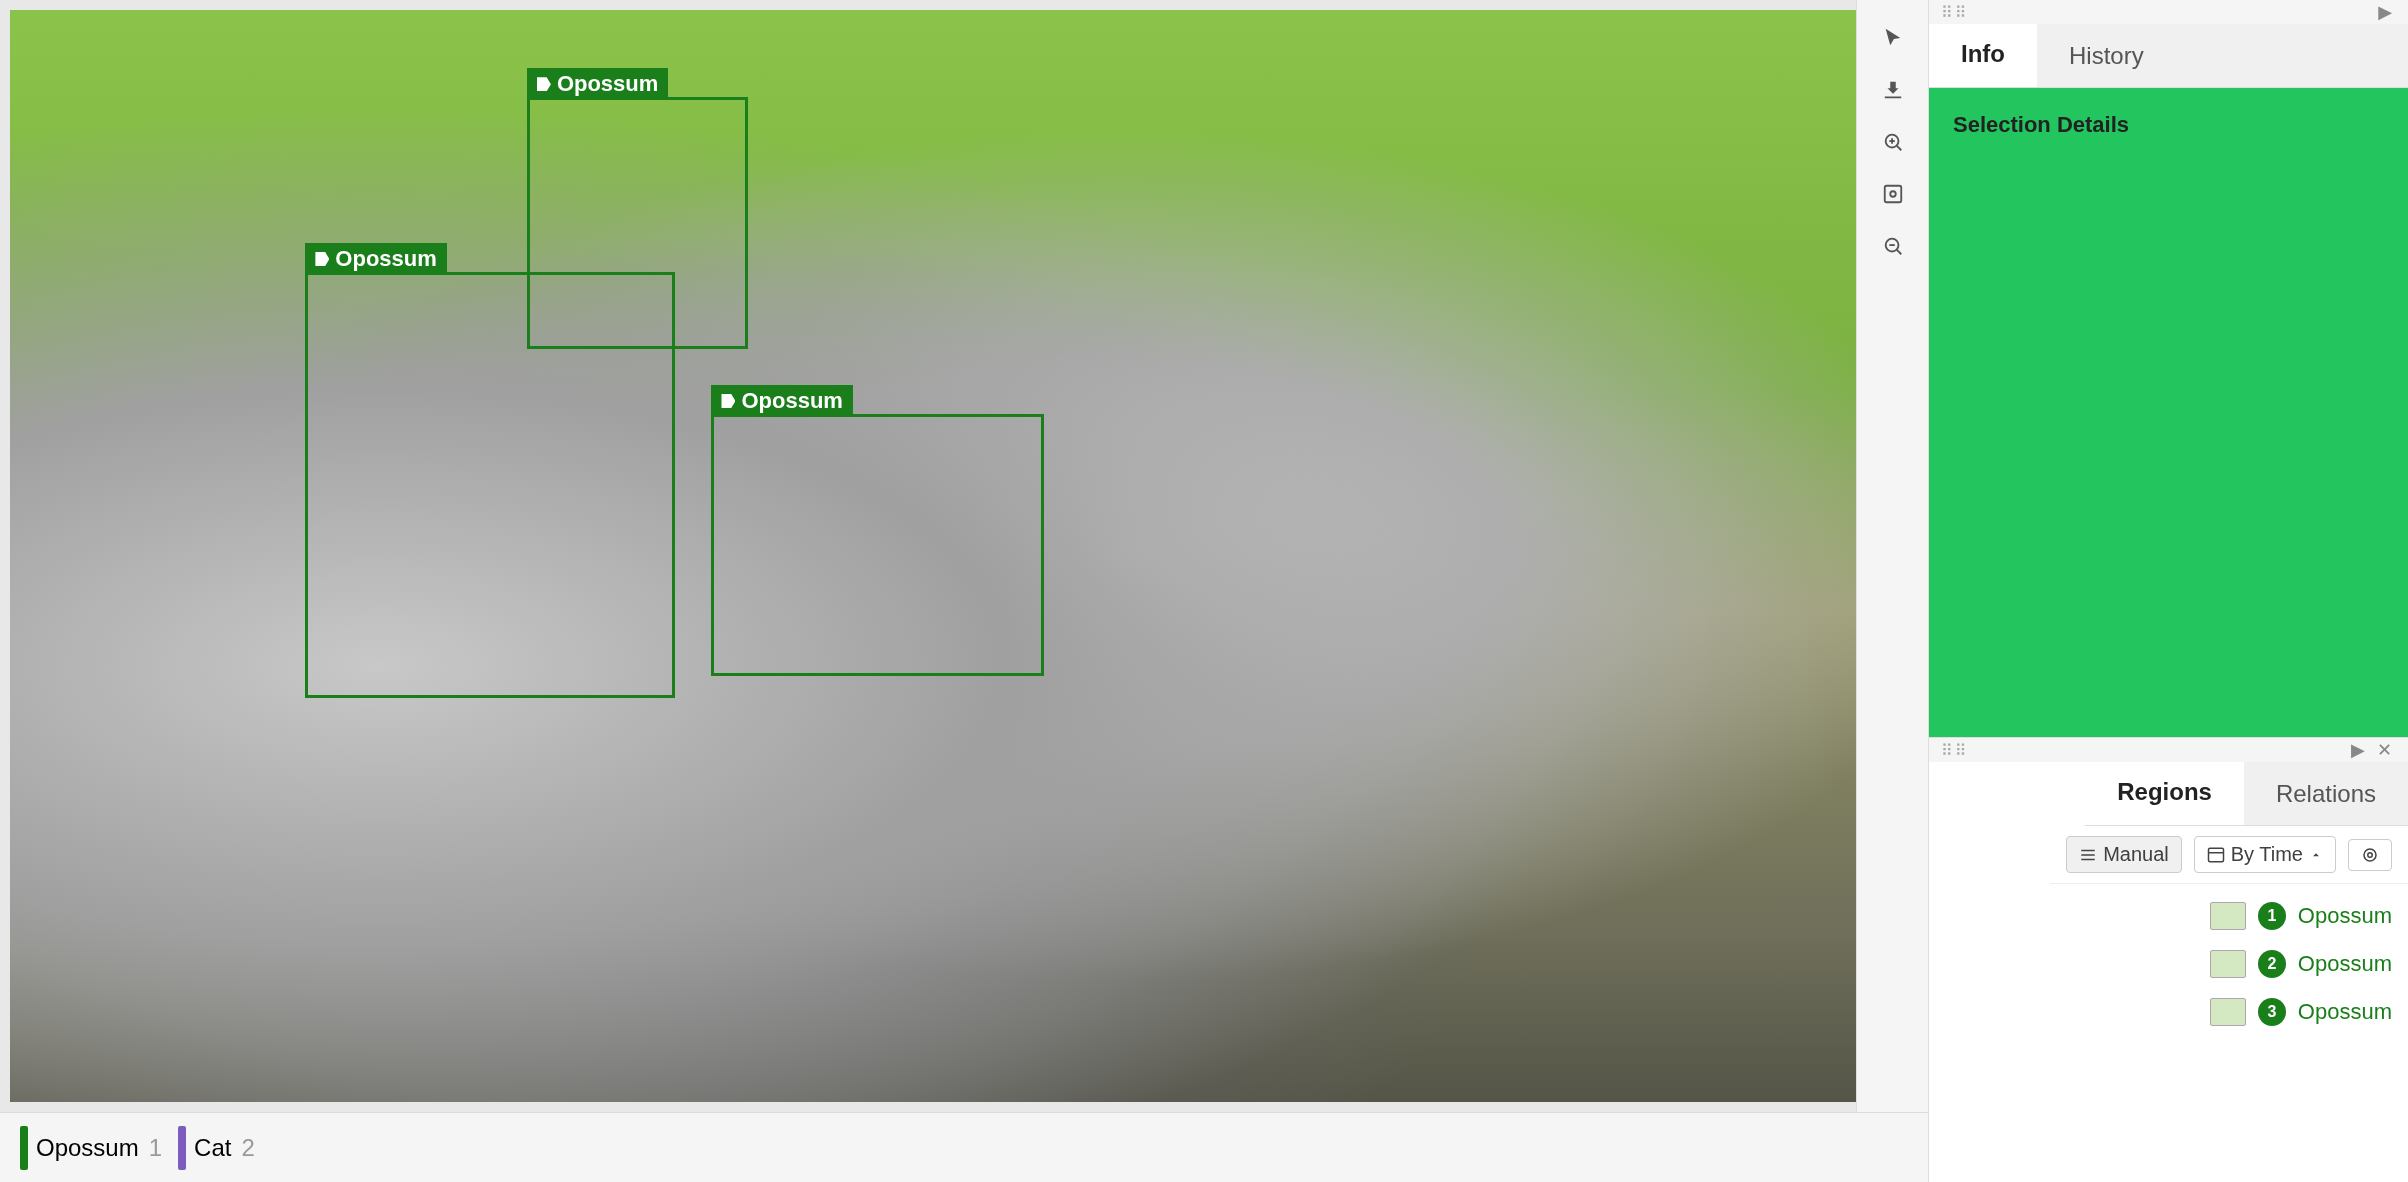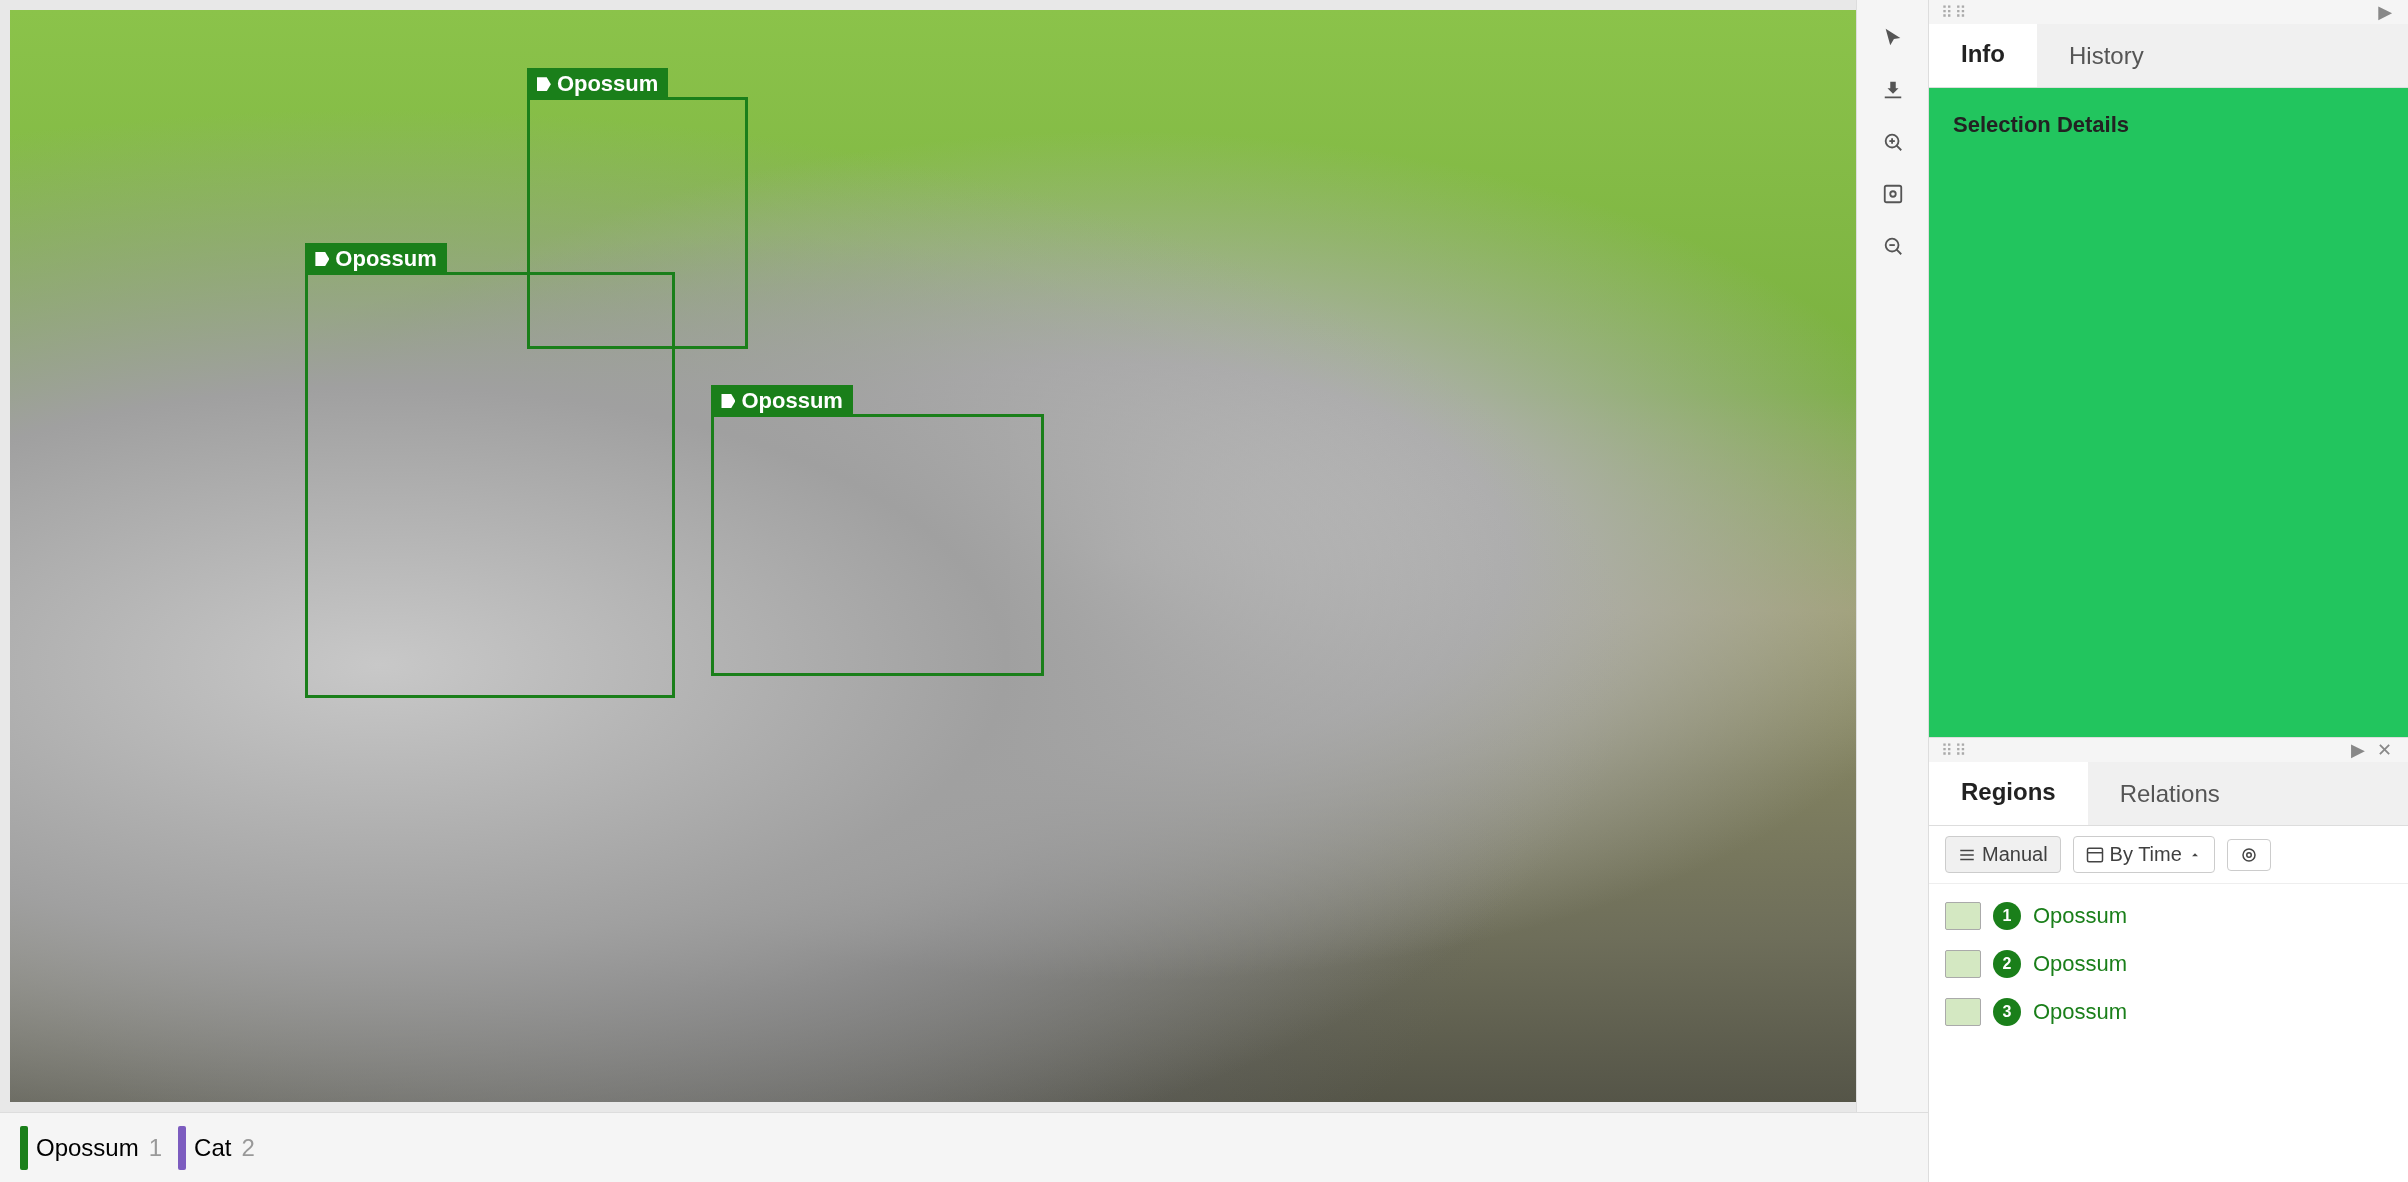--- a/index.html
+++ b/index.html
@@ -239,20 +239,21 @@
       color: #222;
       margin-bottom: 16px;
     }
 
     
     .bottom-panel {
       background: white;
       display: flex;
       flex-direction: column;
       height: 420px;
+      align-items: flex-end;
     }
 
     .regions-toolbar {
       display: flex;
       align-items: center;
       gap: 12px;
       padding: 10px 16px;
       border-bottom: 1px solid #eee;
     }
 

